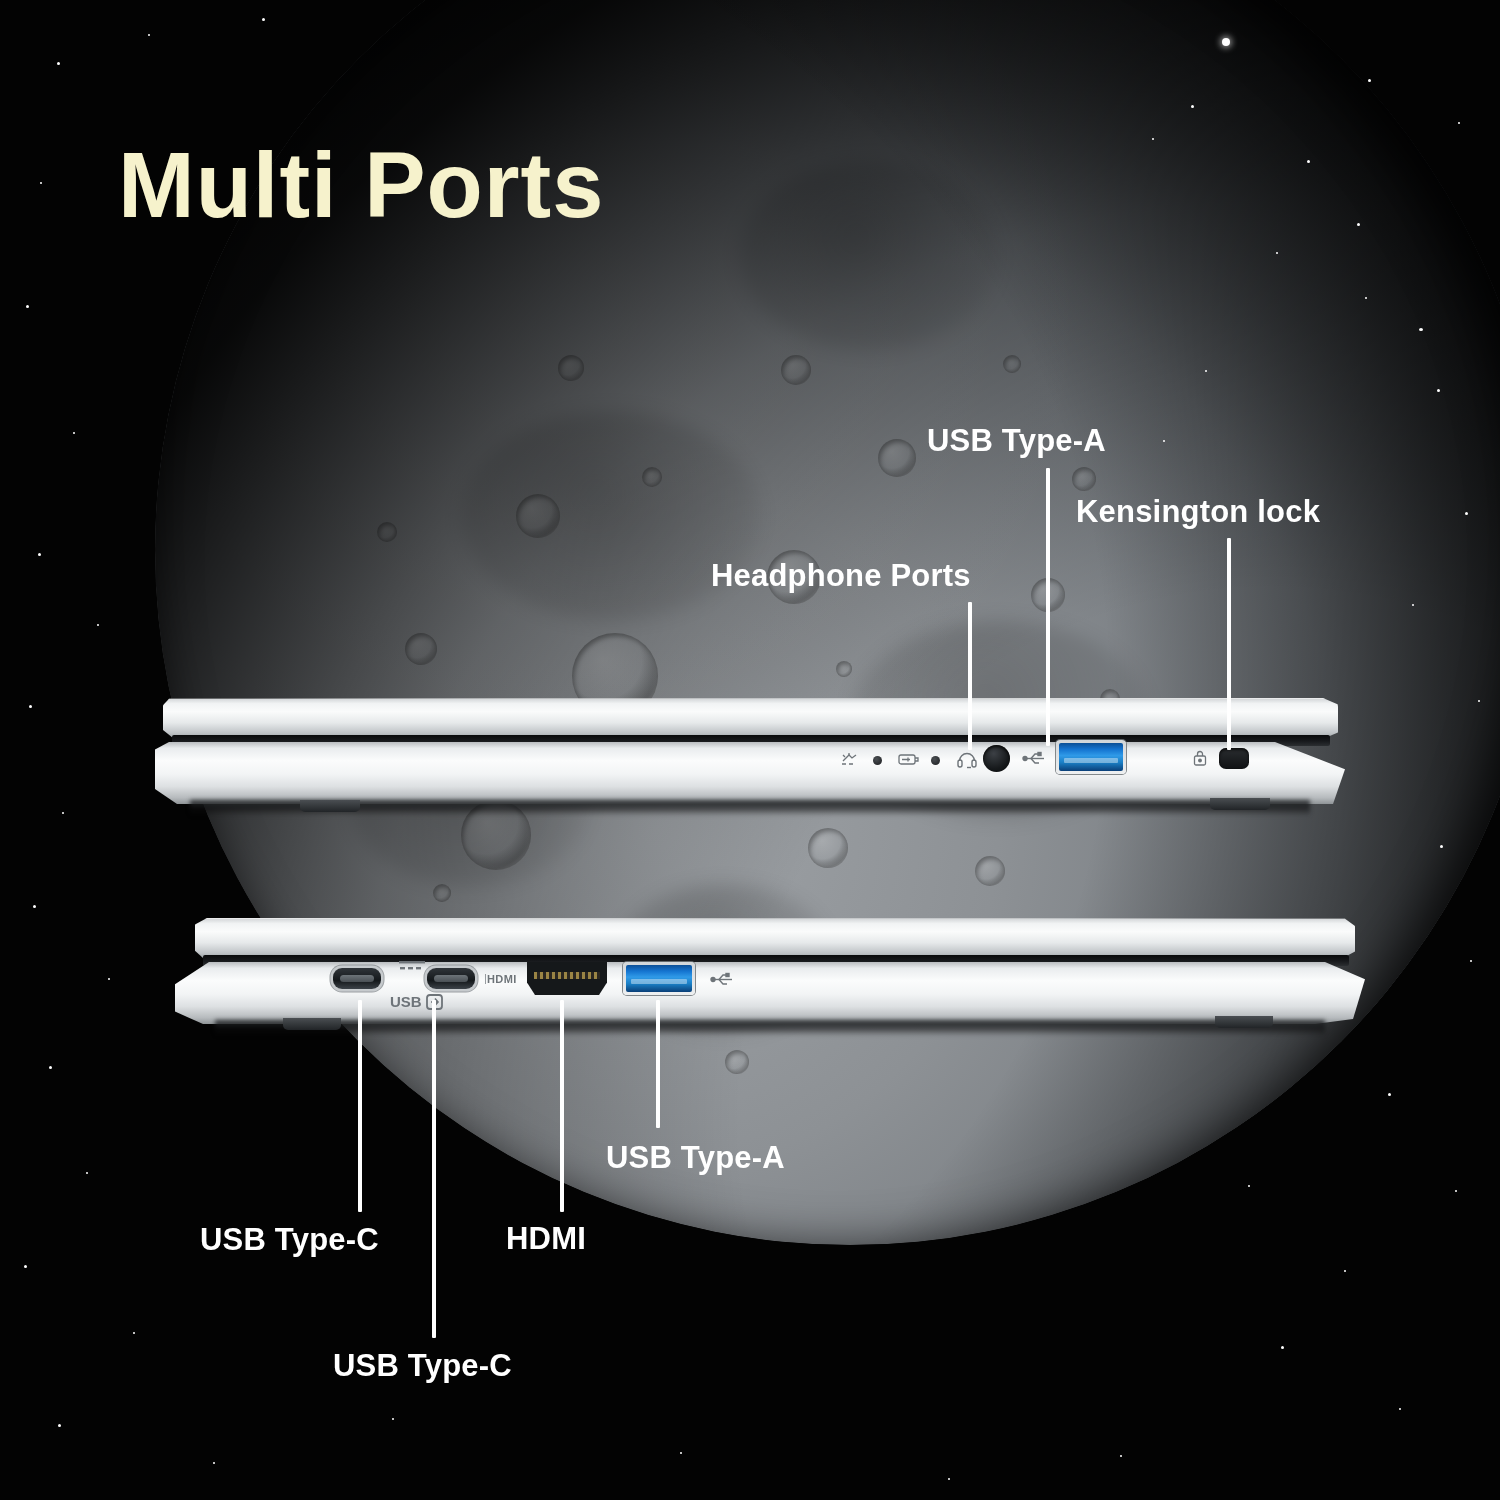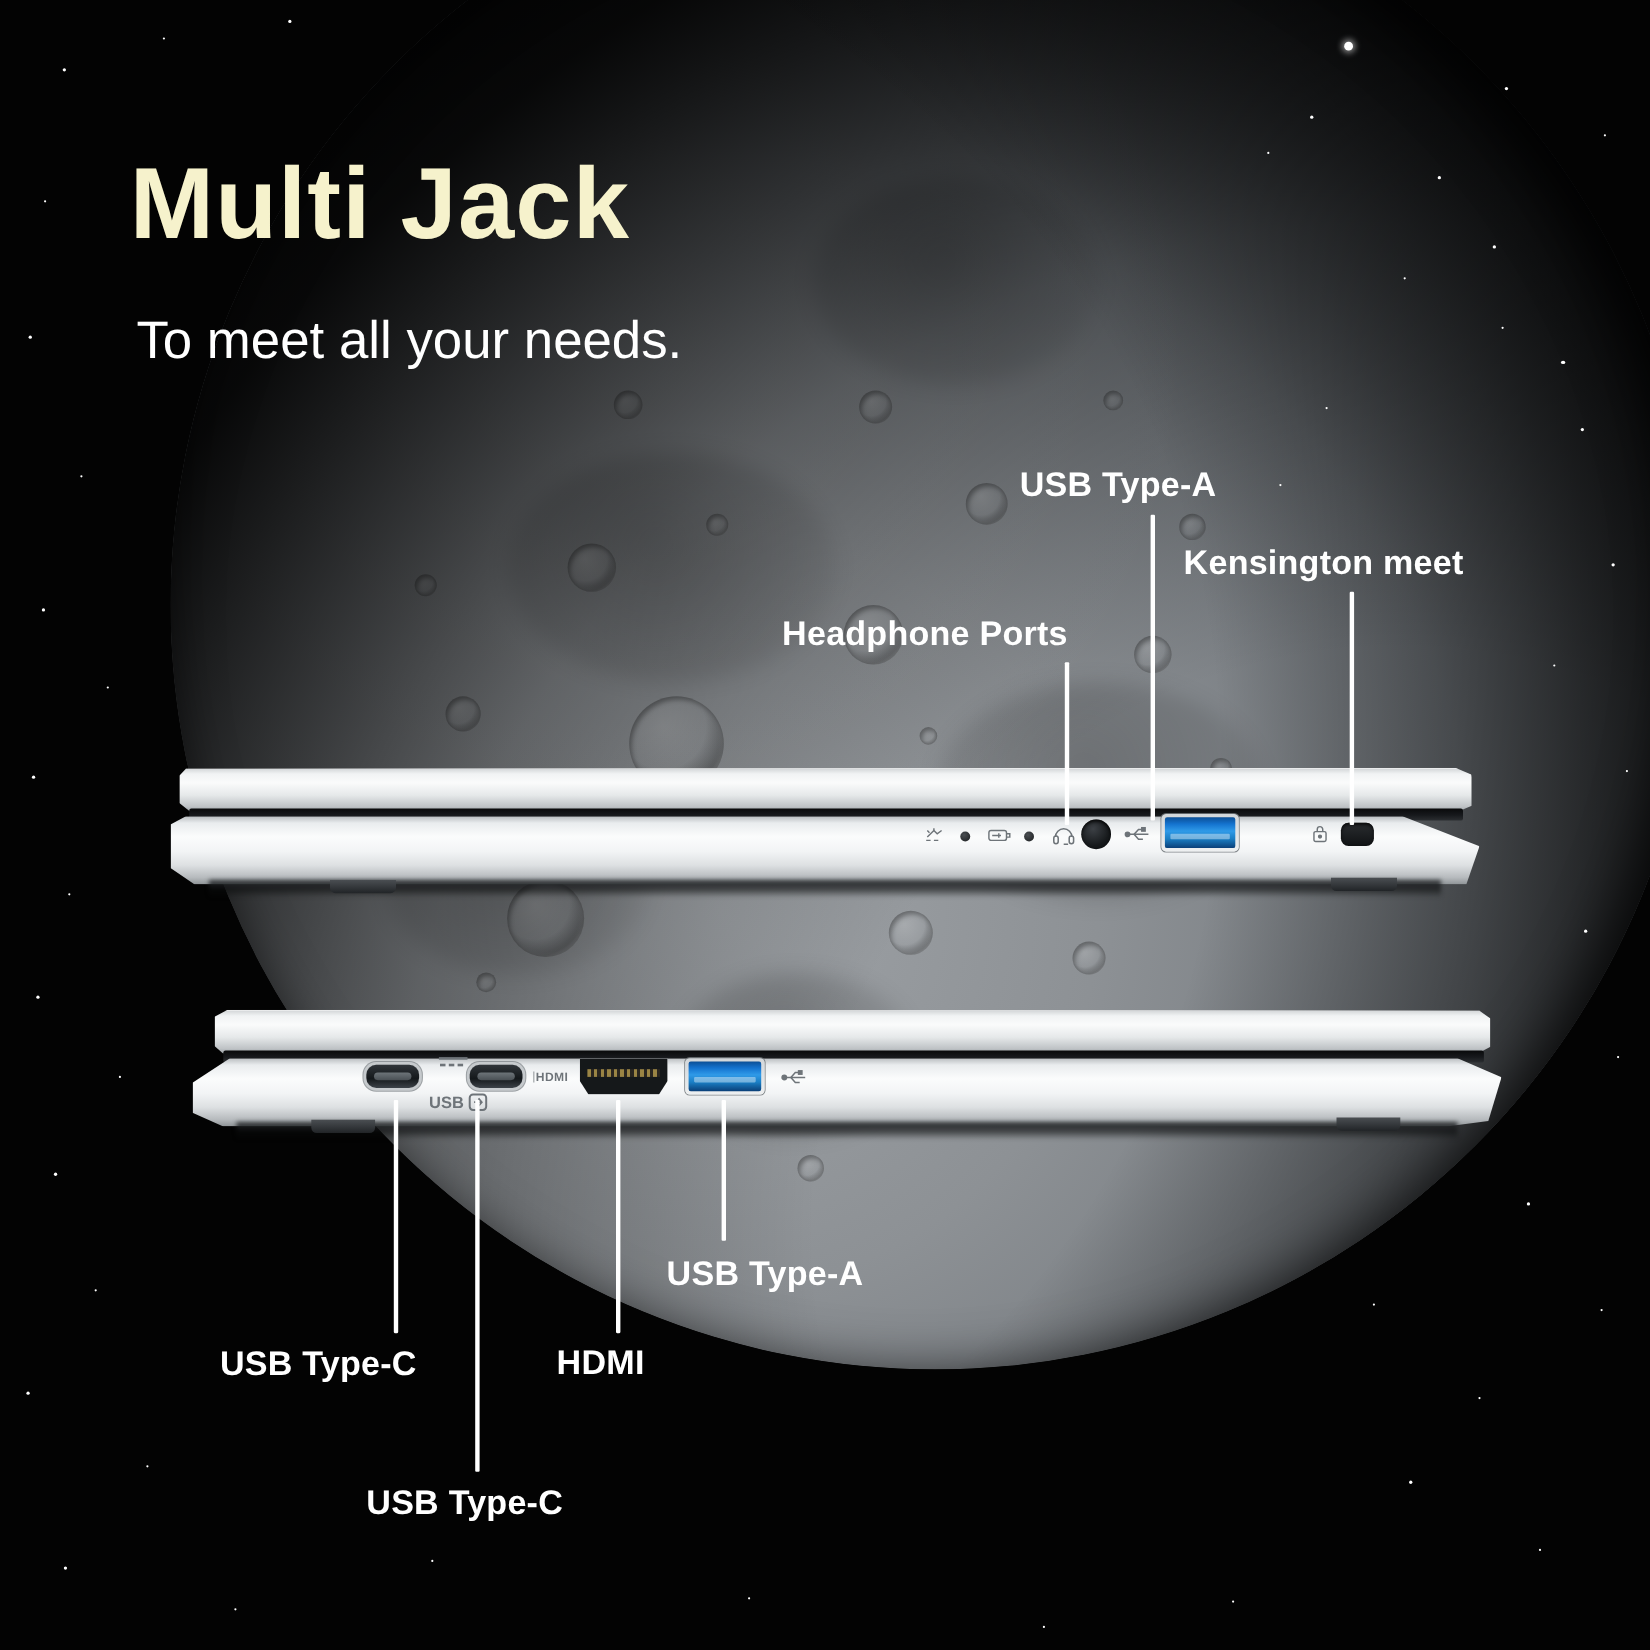--- a/index.html
+++ b/index.html
@@ -309,22 +309,21 @@
     <div class="star" style="left:1399px; top:1408px;width:2px;  height:2px;"></div>
     <div class="star" style="left:1120px; top:1455px;width:2px;  height:2px;"></div>
     <div class="star" style="left:948px;  top:1478px;width:2px;  height:2px;"></div>
     <div class="star" style="left:680px;  top:1452px;width:2px;  height:2px;"></div>
     <div class="star" style="left:392px;  top:1418px;width:2px;  height:2px;"></div>
     <div class="star" style="left:1163px; top:440px; width:2px;  height:2px;"></div>
     <div class="star" style="left:1344px; top:1270px;width:2px;  height:2px;"></div>
     <div class="star" style="left:1248px; top:1185px;width:2px;  height:2px;"></div>
   </div>
 
-  <div class="title" style="color: rgb(246, 242, 204);">Multi Jack</div>
-  <div class="subtitle">To meet all your needs.</div>
+  <div class="title" style="color: rgb(246, 242, 204);">Multi Ports</div>
 
   <div class="laptop" style="left:150px; top:690px; width:1200px; height:130px;">
 
     <div class="lid" style="left:13px; top:8px; width:1175px;
          clip-path:polygon(0 18%, 6px 2%, 1160px 0, 1175px 16%, 1175px 86%, 1162px 100%, 10px 100%, 0 80%);"></div>
 
     <div class="hinge-gap" style="left:22px; top:45px; width:1158px;"></div>
 
     <div class="base" style="left:5px; top:52px; width:1190px;
          clip-path:polygon(0 12%, 14px 0, 1120px 0, 1190px 44%, 1178px 100%, 22px 100%, 0 76%);
@@ -462,21 +461,21 @@
           <circle cx="3" cy="7.5" r="2" fill="#6e7479"></circle>
           <rect x="16" y="1.5" width="3" height="3" fill="#6e7479"></rect>
         </g>
       </svg>
     </div>
   </div>
 
   <div class="callout" style="left:927px; top:423px;">USB Type-A</div>
   <div class="leader" style="left:1046px; top:468px; height:278px;"></div>
 
-  <div class="callout" style="left:1076px; top:494px;">Kensington meet</div>
+  <div class="callout" style="left:1076px; top:494px;">Kensington lock</div>
   <div class="leader" style="left:1227px; top:538px; height:212px;"></div>
 
   <div class="callout" style="left:711px; top:558px;">Headphone Ports</div>
   <div class="leader" style="left:968px; top:602px; height:148px;"></div>
 
   <div class="leader" style="left:358px; top:1000px; height:212px;"></div>
   <div class="callout" style="left:200px; top:1222px;">USB Type-C</div>
 
   <div class="leader" style="left:432px; top:1000px; height:338px;"></div>
   <div class="callout" style="left:333px; top:1348px;">USB Type-C</div>

